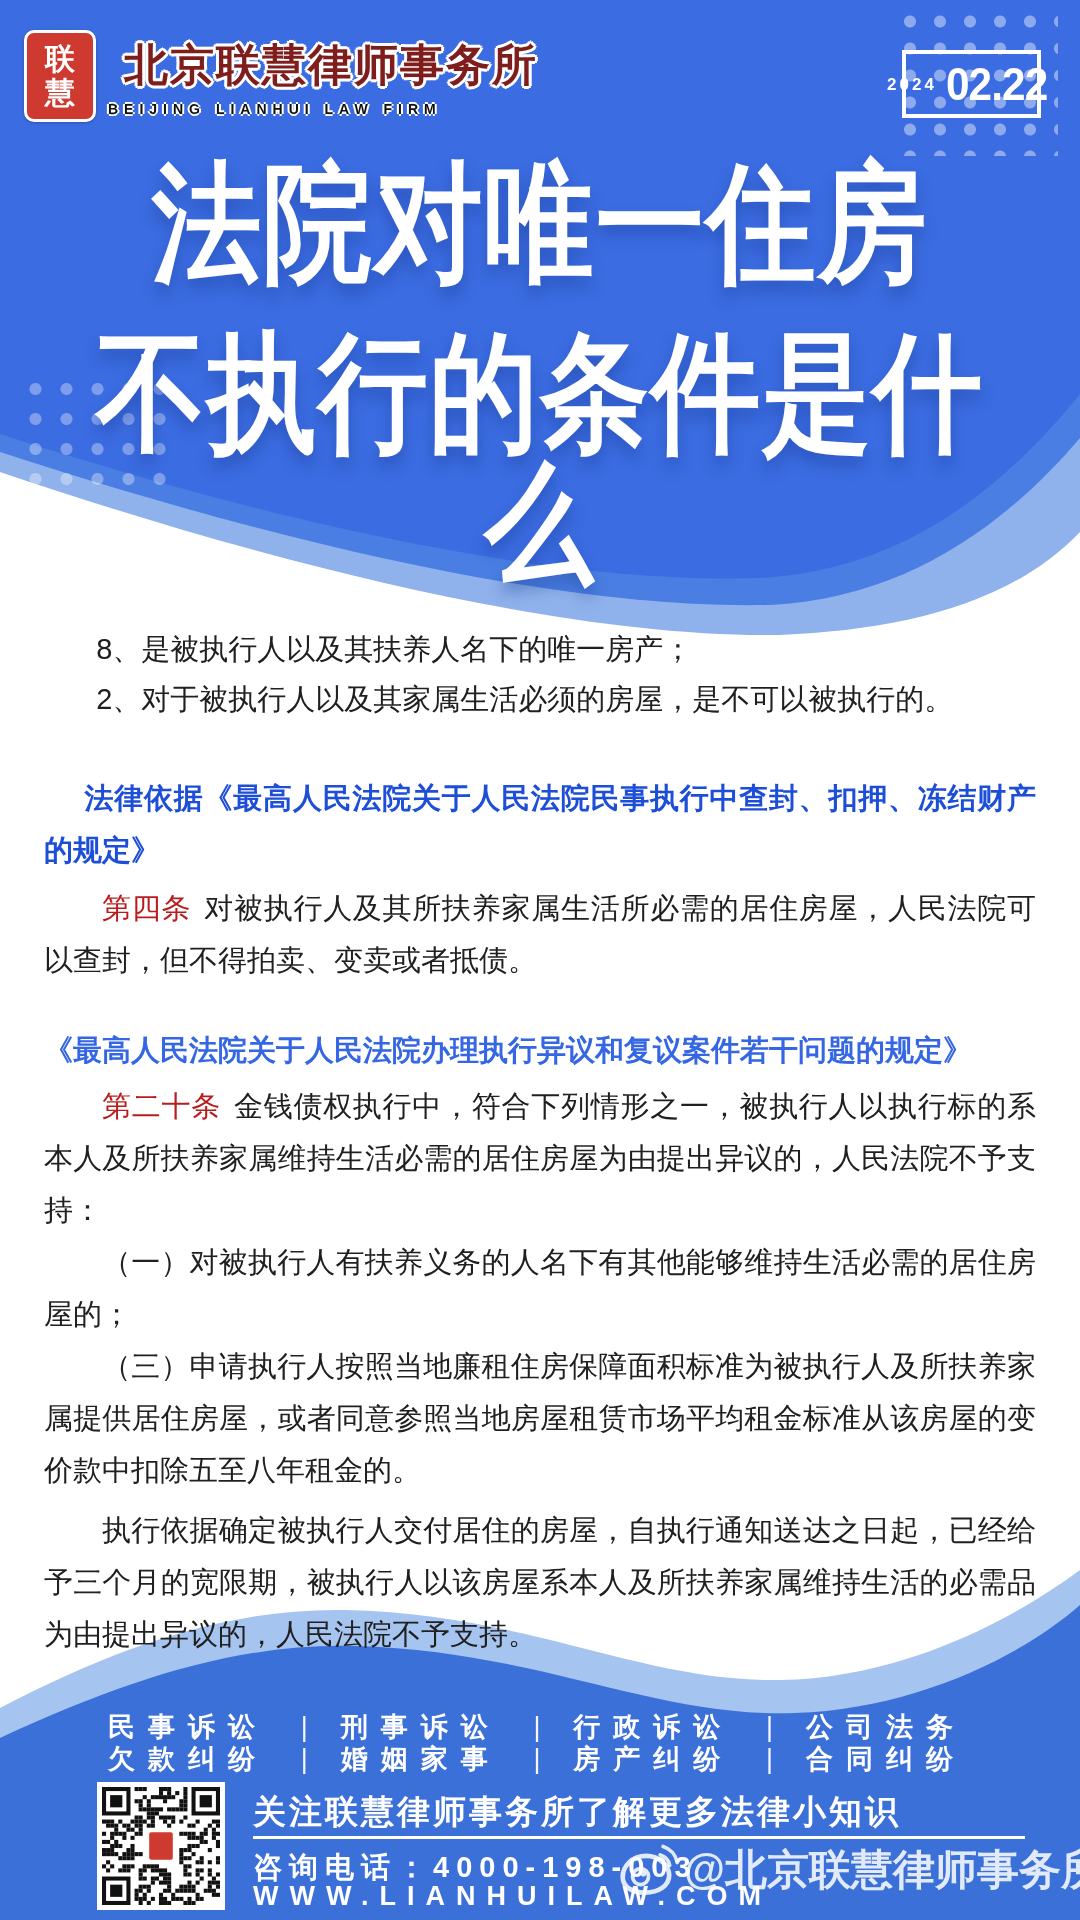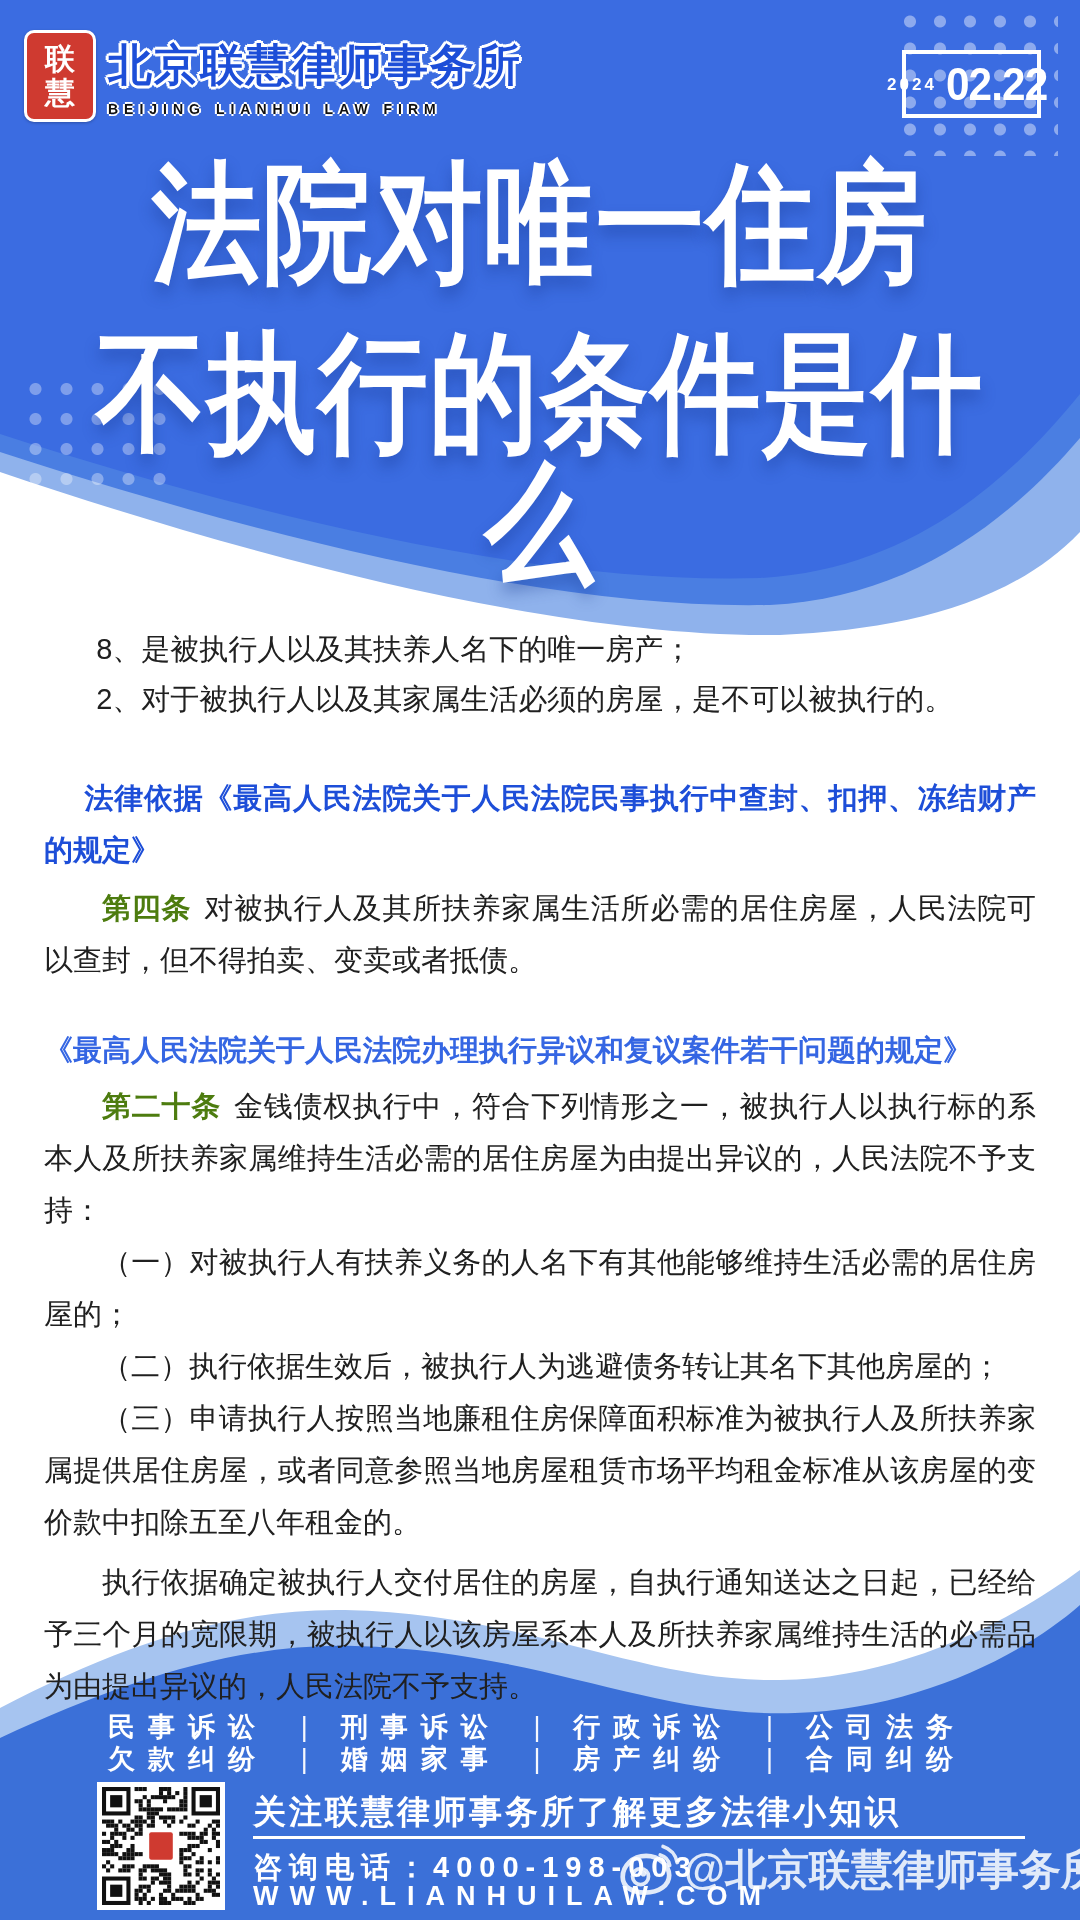--- a/index.html
+++ b/index.html
@@ -14,22 +14,22 @@
   .dots-tr{top:6px;right:22px;width:165px;height:150px;background-size:30px 27px;background-position:2px 2px;}
   .dots-left{top:372px;left:18px;width:165px;height:122px;background-size:31px 30px;background-position:2px 2px;
              background-image:radial-gradient(circle,rgba(255,255,255,.34) 5.5px,rgba(255,255,255,0) 6.5px);}
 
   .logo-row{position:absolute;top:30px;left:24px;display:flex;align-items:center;gap:12px;}
   .seal{width:66px;height:86px;background:#CF3A30;border:3px solid #fff;border-radius:10px;
         display:flex;flex-direction:column;align-items:center;justify-content:center;
         color:#fff;font-family:"DejaVu Serif","Liberation Serif",serif;font-weight:700;
         font-size:30px;line-height:34px;box-shadow:0 1px 3px rgba(0,0,0,.25);}
   .firm-cn{font-family:"DejaVu Serif","Liberation Serif",serif;font-weight:700;font-size:44px;
-           letter-spacing:2px;color:#1d4ed8;
-           text-shadow:-3px 0 0 #fff,3px 0 0 #fff,0 -3px 0 #fff,0 3px 0 #fff,-2px -2px 0 #fff,2px 2px 0 #fff,-2px 2px 0 #fff,2px -2px 0 #fff;}
+           letter-spacing:2px;color:#7f1d1d;
+           text-shadow:-3px 0 0 #fff,3px 0 0 #fff,0 -3px 0 #fff,0 3px 0 #fff,-2px -2px 0 #fff,2px 2px 0 #fff,-2px 2px 0 #fff,2px -2px 0 #fff;margin-left:16px;}
   .firm-en{margin-top:6px;font-size:14px;font-weight:700;letter-spacing:6px;color:#111;
            text-shadow:-2px 0 0 #fff,2px 0 0 #fff,0 -2px 0 #fff,0 2px 0 #fff;}
 
   .date-badge{position:absolute;top:50px;left:902px;width:131px;height:60px;border:4px solid #fff;
               display:flex;align-items:center;justify-content:center;gap:9px;color:#fff;}
   .date-year{display:flex;flex-direction:row;font-size:17px;font-weight:700;letter-spacing:3px;line-height:19px;}
   .date-md{font-size:46px;font-weight:900;letter-spacing:-1px;transform:scaleX(.92);transform-origin:left center;}
 
   .title{position:absolute;top:158px;left:0;width:1080px;text-align:center;margin:0;z-index:3;}
   .title-line{color:#fff;font-weight:900;font-size:130px;line-height:1;letter-spacing:2px;
@@ -41,21 +41,21 @@
   .content{position:absolute;top:620px;left:44px;width:992px;font-size:29px;line-height:52px;
            color:#202020;text-align:justify;z-index:2;}
   .item{text-indent:1.8em;line-height:50px;}
   .items{margin-top:4px;}
   .h-blue{color:#1d4ed8;font-weight:700;text-indent:1.4em;margin-top:48px;}
   .p-law1{margin-top:6px;text-indent:2em;}
   .h-blue-center{color:#3566E3;font-weight:700;margin-top:38px;}
   .p-law2{margin-top:4px;text-indent:2em;}
   .point{text-indent:2em;}
   .closing{margin-top:8px;text-indent:2em;}
-  .art-label{color:#4d7c0f;font-weight:700;margin-right:13px;}
+  .art-label{color:#b91c1c;font-weight:400;margin-right:13px;}
 
   
   .footer{position:absolute;top:1560px;left:0;width:1080px;height:360px;}
   .footer-wave{position:absolute;top:0;left:0;width:1080px;height:360px;display:block;}
   .svc-row{position:absolute;left:108px;width:858px;display:flex;justify-content:space-between;
            align-items:center;color:#fff;font-weight:700;font-size:27px;line-height:30px;white-space:nowrap;}
   .svc-row1{top:152px;}
   .svc-row2{top:184px;}
   .svc{letter-spacing:13px;}
   .svc-sep{font-weight:400;opacity:.95;letter-spacing:0;}
@@ -118,21 +118,20 @@
 
     <div class="h-blue">法律依据《最高人民法院关于人民法院民事执行中查封、扣押、冻结财产的规定》</div>
 
     <div class="p-law1"><span class="art-label">第四条</span><span>对被执行人及其所扶养家属生活所必需的居住房屋，人民法院可以查封，但不得拍卖、变卖或者抵债。</span></div>
 
     <div class="h-blue-center">《最高人民法院关于人民法院办理执行异议和复议案件若干问题的规定》</div>
 
     <div class="p-law2"><span class="art-label">第二十条</span><span>金钱债权执行中，符合下列情形之一，被执行人以执行标的系本人及所扶养家属维持生活必需的居住房屋为由提出异议的，人民法院不予支持：</span></div>
 
     <div class="point">（一）对被执行人有扶养义务的人名下有其他能够维持生活必需的居住房屋的；</div>
-    <div class="point">（二）执行依据生效后，被执行人为逃避债务转让其名下其他房屋的；</div>
     <div class="point">（三）申请执行人按照当地廉租住房保障面积标准为被执行人及所扶养家属提供居住房屋，或者同意参照当地房屋租赁市场平均租金标准从该房屋的变价款中扣除五至八年租金的。</div>
 
     <div class="closing">执行依据确定被执行人交付居住的房屋，自执行通知送达之日起，已经给予三个月的宽限期，被执行人以该房屋系本人及所扶养家属维持生活的必需品为由提出异议的，人民法院不予支持。</div>
   </main>
 
   <footer class="footer">
     <svg class="footer-wave" viewBox="0 0 1080 360" preserveAspectRatio="none">
       <path fill="#A6C4F0" d="M0,148 C120,85 230,48 345,50 C530,54 640,122 780,120 C905,118 1015,58 1080,10 L1080,360 L0,360 Z"></path>
       <path fill="#3B70D8" d="M0,178 C130,118 240,83 355,86 C540,91 655,158 795,153 C915,149 1022,96 1080,45 L1080,360 L0,360 Z"></path>
     </svg>

